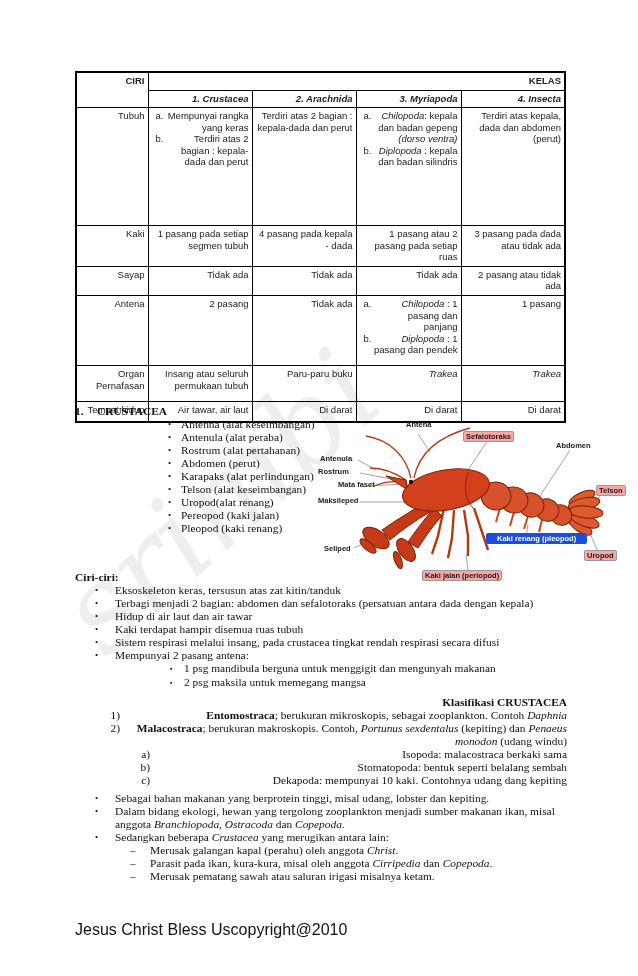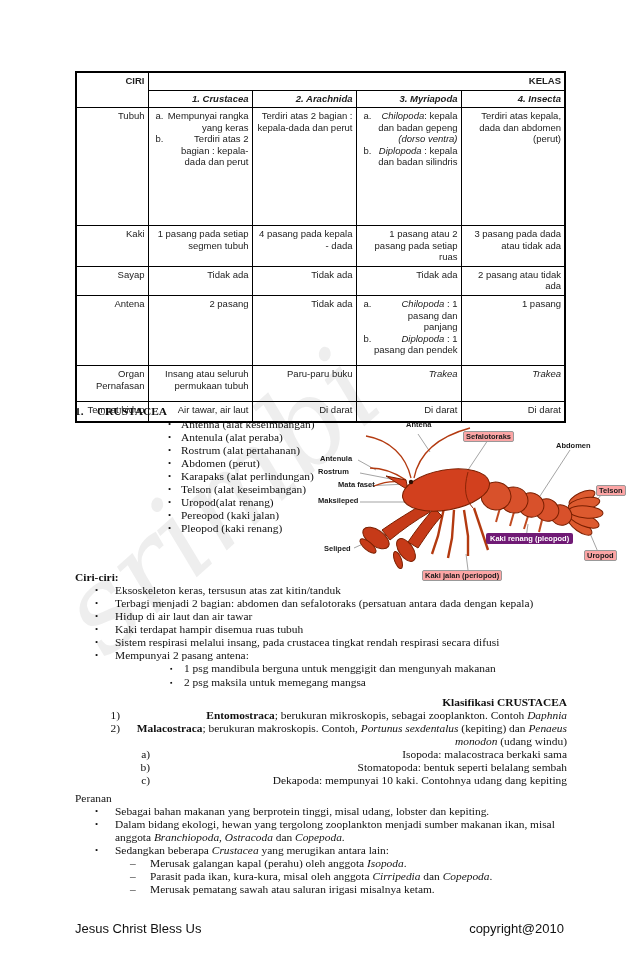--- a/index.html
+++ b/index.html
@@ -50,25 +50,25 @@
   .ciri-block{margin-top:36px;}
   .klas-block{margin-top:6px;text-align:right;}
   .peranan-block{margin-top:5px;}
 
   
   .figure{position:absolute;left:318px;top:420px;width:312px;height:172px;}
   .figure svg{position:absolute;left:0;top:0;}
   .fig-label{position:absolute;font-family:"Liberation Sans",sans-serif;font-size:7.5px;
              font-weight:bold;color:#1a1a1a;white-space:nowrap;line-height:9px;}
   .fig-label.boxed{background:#fca5a5;border:1px solid #999;padding:0 2px;border-radius:2px;}
-  .fig-label.dark{background:#701a75;color:#fff;padding:1px 4px;border-radius:2px;}
-
-  
-  .footer{position:absolute;left:75px;top:921px;width:489px;display:flex;justify-content:space-between;
-          font-family:"Liberation Sans",sans-serif;font-size:13px;color:#111;}
+  .fig-label.dark{background:#1d4ed8;color:#fff;padding:1px 11px;border-radius:2px;}
+
+  
+  .footer{position:absolute;left:75px;top:921px;width:489px;display:flex;
+          font-family:"Liberation Sans",sans-serif;font-size:16px;color:#111;}
 </style>
 </head>
 <body>
 
 <div class="page">
 
   <div class="watermark">srimbi</div>
 
   <table class="kelas">
     <colgroup>
@@ -346,39 +346,38 @@
             <span class="tx">Stomatopoda: bentuk seperti belalang sembah</span>
           </div>
         <div class="li">
             <span class="mk">c)</span>
             <span class="tx">Dekapoda: mempunyai 10 kaki. Contohnya udang dang kepiting</span>
           </div>
       </div>
     </div>
 
     <div class="peranan-block">
-      <div>Peranan</div>
       <div class="dotlist">
         <div class="li">
             <span class="mk">•</span>
             <span class="tx">Sebagai bahan makanan yang berprotein tinggi, misal udang, lobster dan kepiting.</span>
           </div>
         <div class="li">
             <span class="mk">•</span>
             <span class="tx">Dalam bidang ekologi, hewan yang tergolong zooplankton menjadi sumber makanan ikan, misal anggota <i>Branchiopoda, Ostracoda</i> dan <i>Copepoda</i>.</span>
           </div>
         <div class="li">
             <span class="mk">•</span>
             <span class="tx">Sedangkan beberapa <i>Crustacea</i> yang merugikan antara lain:</span>
           </div>
       </div>
       <div class="dashlist">
         <div class="li">
             <span class="mk">–</span>
-            <span class="tx">Merusak galangan kapal (perahu) oleh anggota <i>Isopoda</i>.</span>
+            <span class="tx">Merusak galangan kapal (perahu) oleh anggota <i>Christ</i>.</span>
           </div>
         <div class="li">
             <span class="mk">–</span>
             <span class="tx">Parasit pada ikan, kura-kura, misal oleh anggota <i>Cirripedia</i> dan <i>Copepoda</i>.</span>
           </div>
         <div class="li">
             <span class="mk">–</span>
             <span class="tx">Merusak pematang sawah atau saluran irigasi misalnya ketam.</span>
           </div>
       </div>

